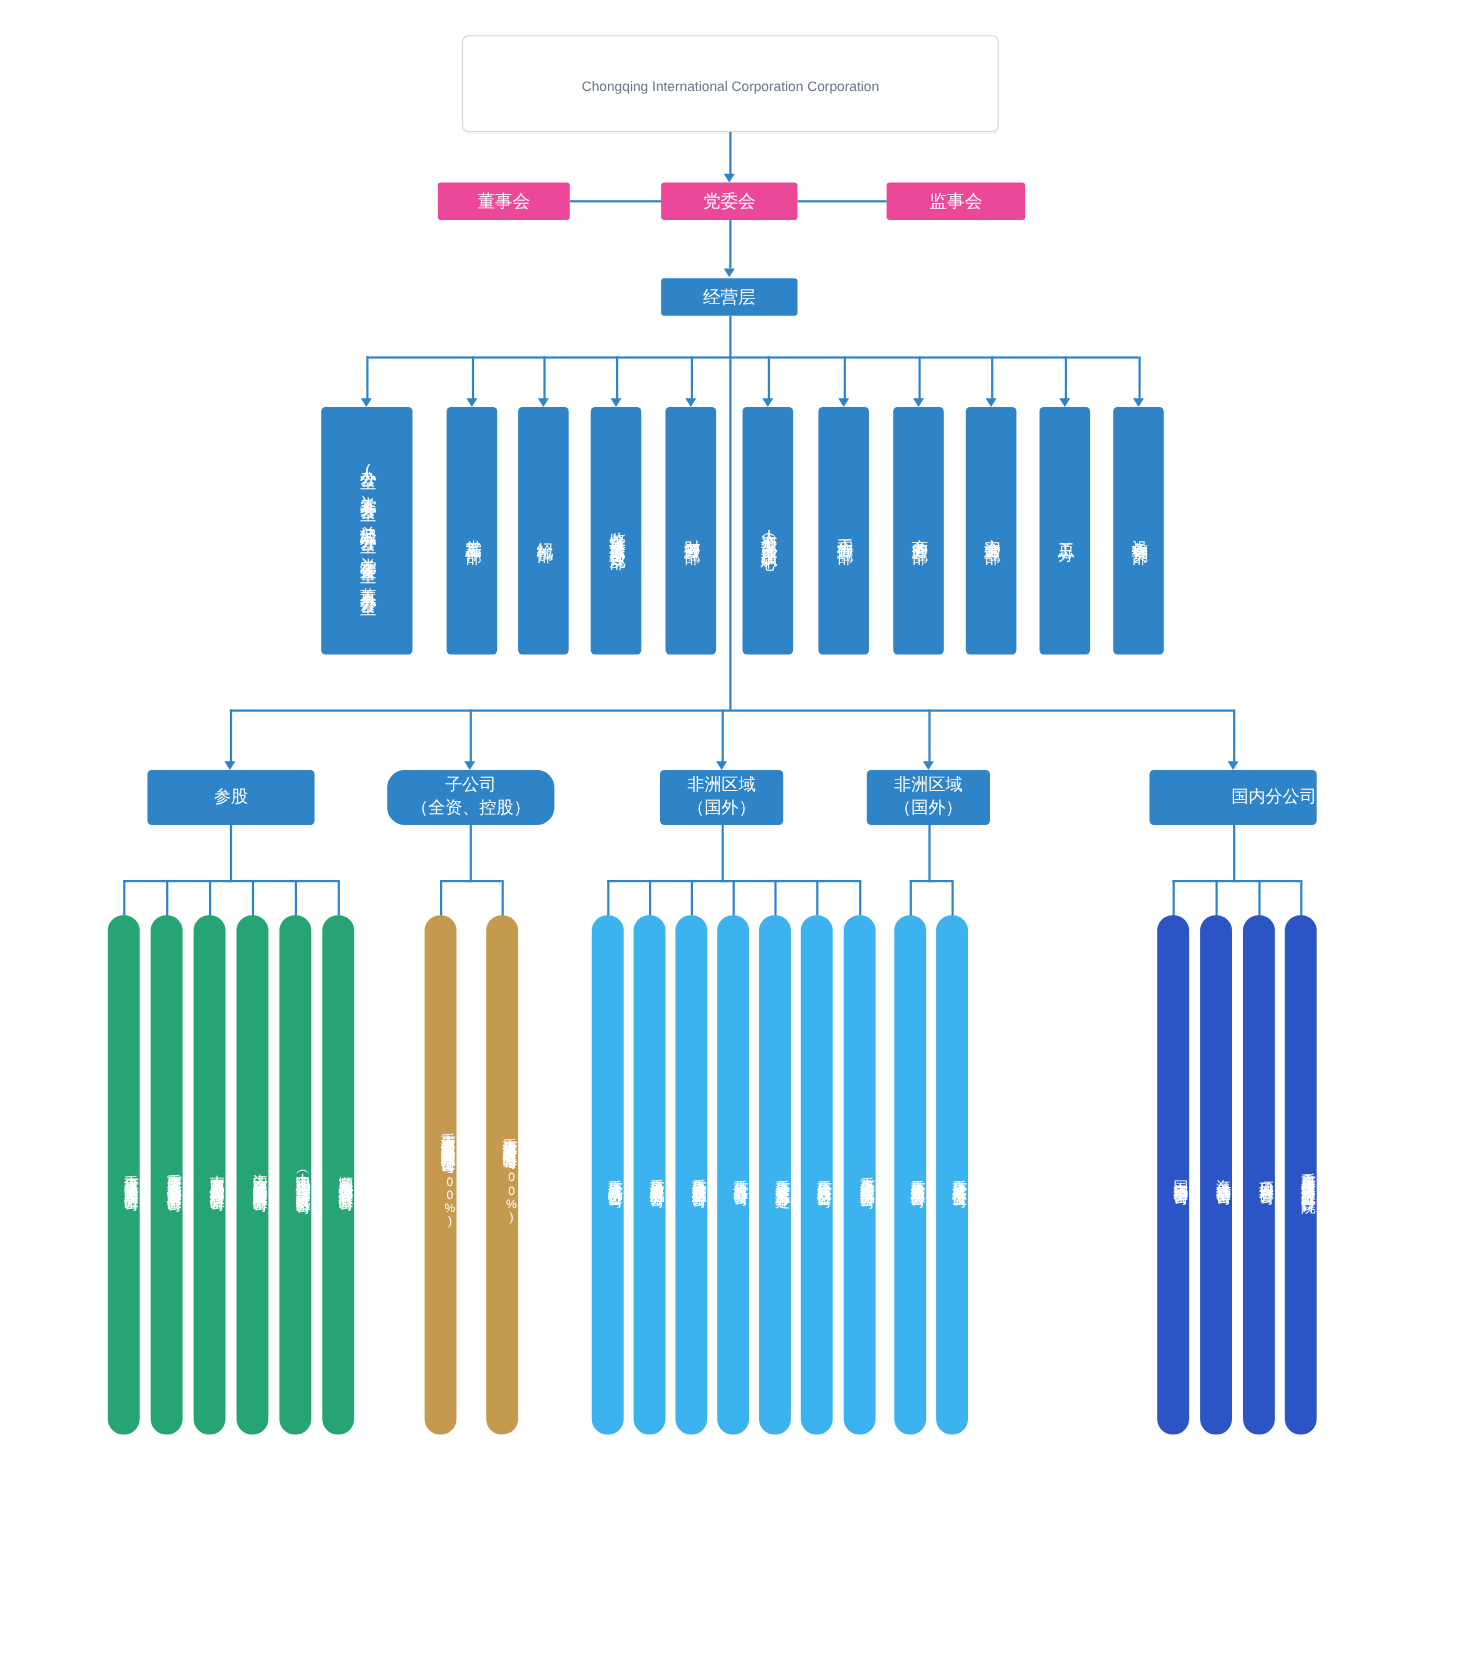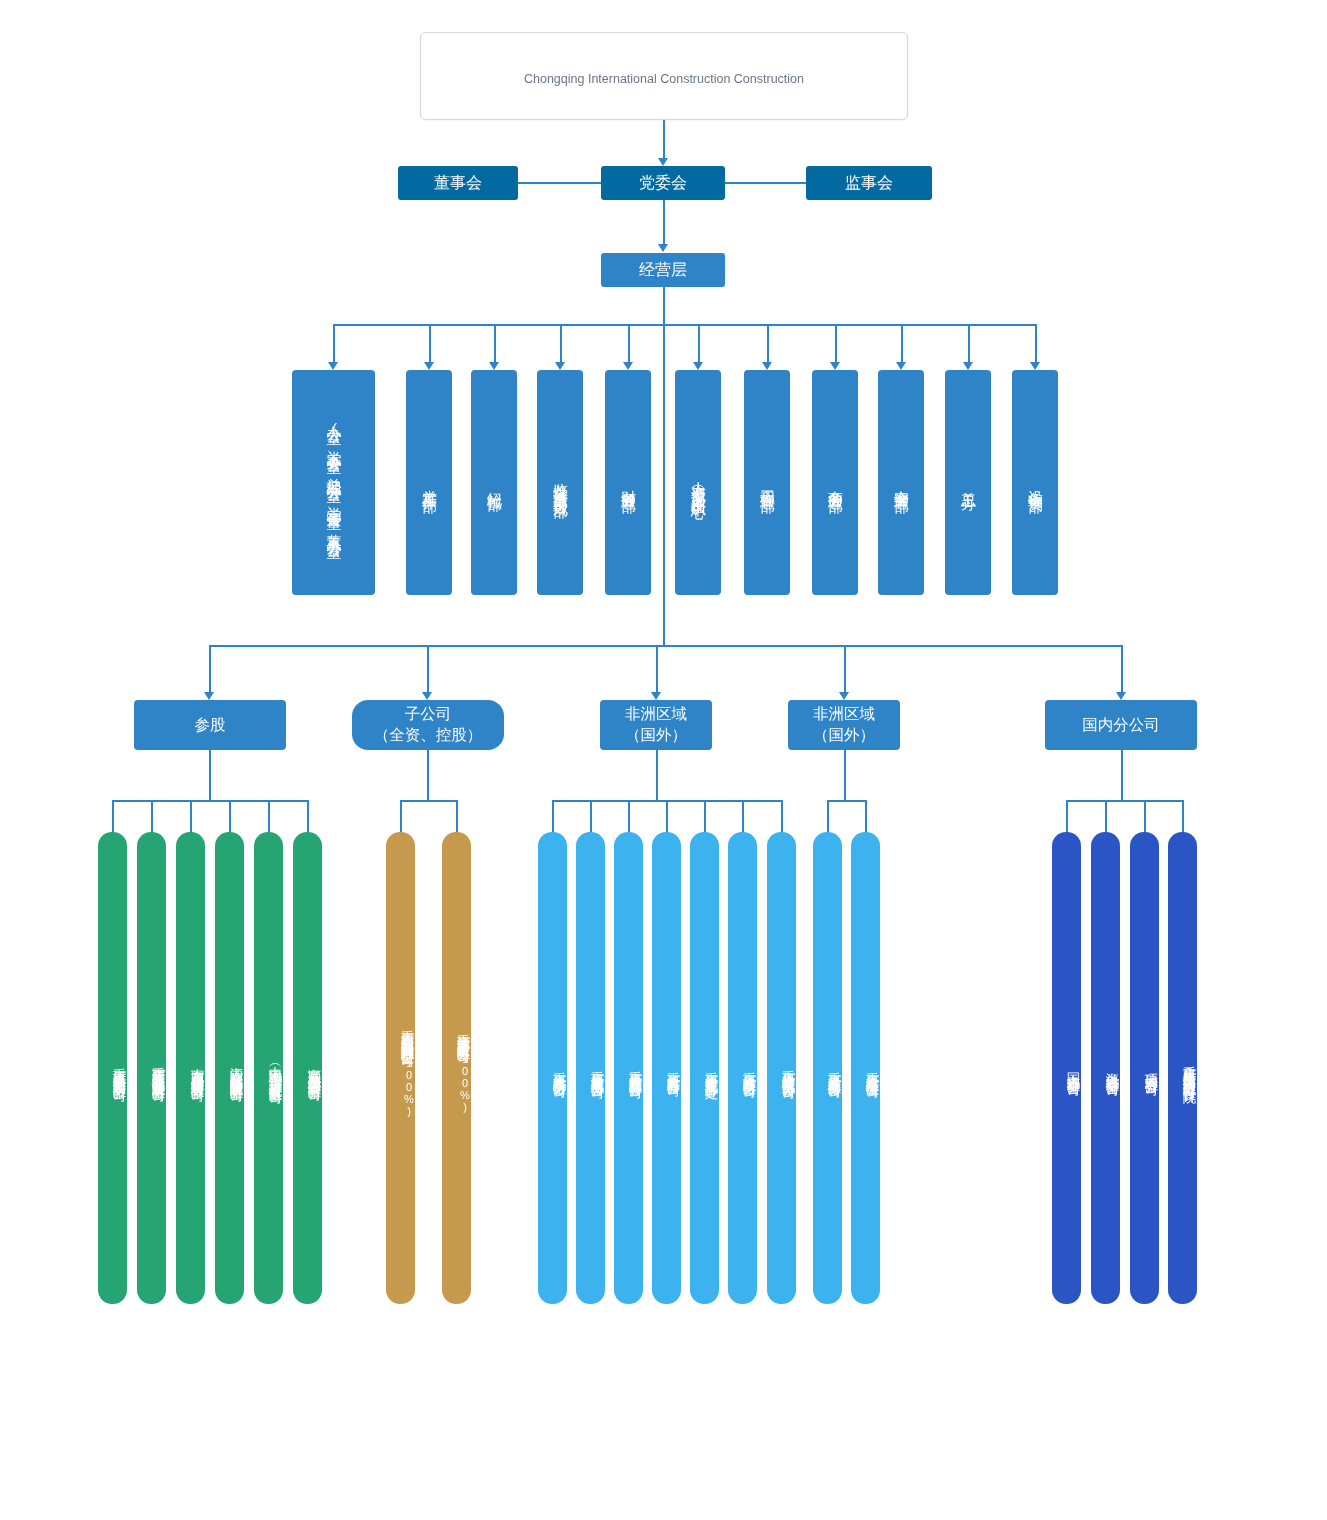--- a/index.html
+++ b/index.html
@@ -8,38 +8,38 @@
   
   .ln{position:absolute;background:#2f84c8;}
   .lnh{height:2px;}
   .lnv{width:2px;}
   .arrow{position:absolute;width:0;height:0;border-left:5px solid transparent;border-right:5px solid transparent;border-top:8px solid #2f84c8;}
   
   .box{position:absolute;box-sizing:border-box;display:flex;align-items:center;justify-content:center;text-align:center;border-radius:4px;}
   .root{left:420px;top:32px;width:488px;height:88px;background:#fff;border:1px solid #cfd8e0;border-radius:6px;flex-direction:column;box-shadow:0 1px 2px rgba(0,0,0,.05);}
   .root .cn{color:#1565c0;font-size:25px;font-weight:bold;letter-spacing:.5px;}
   .root .en{color:#6b7785;font-size:12.5px;margin-top:6px;}
-  .lvl2{height:34px;background:#0369a1;font-size:16px;border-radius:3px;}
+  .lvl2{height:34px;background:#ec4899;font-size:16px;border-radius:3px;}
   .lvl3{height:34px;background:#2f84c8;font-size:16px;border-radius:3px;}
   .dept{width:46px;background:#2f84c8;border-radius:4px;writing-mode:vertical-rl;text-orientation:upright;letter-spacing:2px;font-size:15px;padding:10px 0;line-height:1.25;}
   .cat{height:50px;border-radius:4px;background:#2f84c8;font-size:15.5px;line-height:1.35;flex-direction:column;}
   .leaf{width:29px;border-radius:14px;writing-mode:vertical-rl;text-orientation:upright;font-size:13.5px;letter-spacing:1.5px;padding:12px 0;line-height:1.2;box-sizing:border-box;align-items:flex-start;}
   .green{background:#26a473;}
   .gold{background:#c69a4e;}
   .sky{background:#3cb2ef;}
   .navy{background:#2b55c4;}
   .pct{font-size:11px;letter-spacing:0;}
 </style>
 </head>
 <body>
 
 <div class="canvas">
 
   <div class="box root">
-    <div class="en">Chongqing International Construction Construction</div>
+    <div class="en">Chongqing International Corporation Corporation</div>
   </div>
 
   <div class="ln lnv" style="left:663px;top:120px;height:42px;"></div>
   <div class="arrow" style="left:658px;top:158px;"></div>
 
   <div class="box lvl2" style="left:398px;top:166px;width:120px;">董事会</div>
   <div class="box lvl2" style="left:601px;top:166px;width:124px;">党委会</div>
   <div class="box lvl2" style="left:806px;top:166px;width:126px;">监事会</div>
 
   <div class="ln lnh" style="left:518px;top:182px;width:83px;"></div>
@@ -110,21 +110,21 @@
     <div>（全资、控股）</div>
   </div>
   <div class="box cat" style="left:600px;top:700px;width:112px;">
     <div>非洲区域</div>
     <div>（国外）</div>
   </div>
   <div class="box cat" style="left:788px;top:700px;width:112px;">
     <div>非洲区域</div>
     <div>（国外）</div>
   </div>
-  <div class="box cat" style="left:1045px;top:700px;width:152px;">
+  <div class="box cat" style="left:1045px;top:700px;width:152px;align-items:flex-end;">
     <div>国内分公司</div>
   </div>
 
   <div class="ln lnv" style="left:209px;top:750px;height:52px;"></div>
   <div class="ln lnh" style="left:112px;top:800px;width:196px;"></div>
   <div class="ln lnv" style="left:112px;top:800px;height:34px;"></div>
   <div class="ln lnv" style="left:151px;top:800px;height:34px;"></div>
   <div class="ln lnv" style="left:190px;top:800px;height:34px;"></div>
   <div class="ln lnv" style="left:229px;top:800px;height:34px;"></div>
   <div class="ln lnv" style="left:268px;top:800px;height:34px;"></div>

